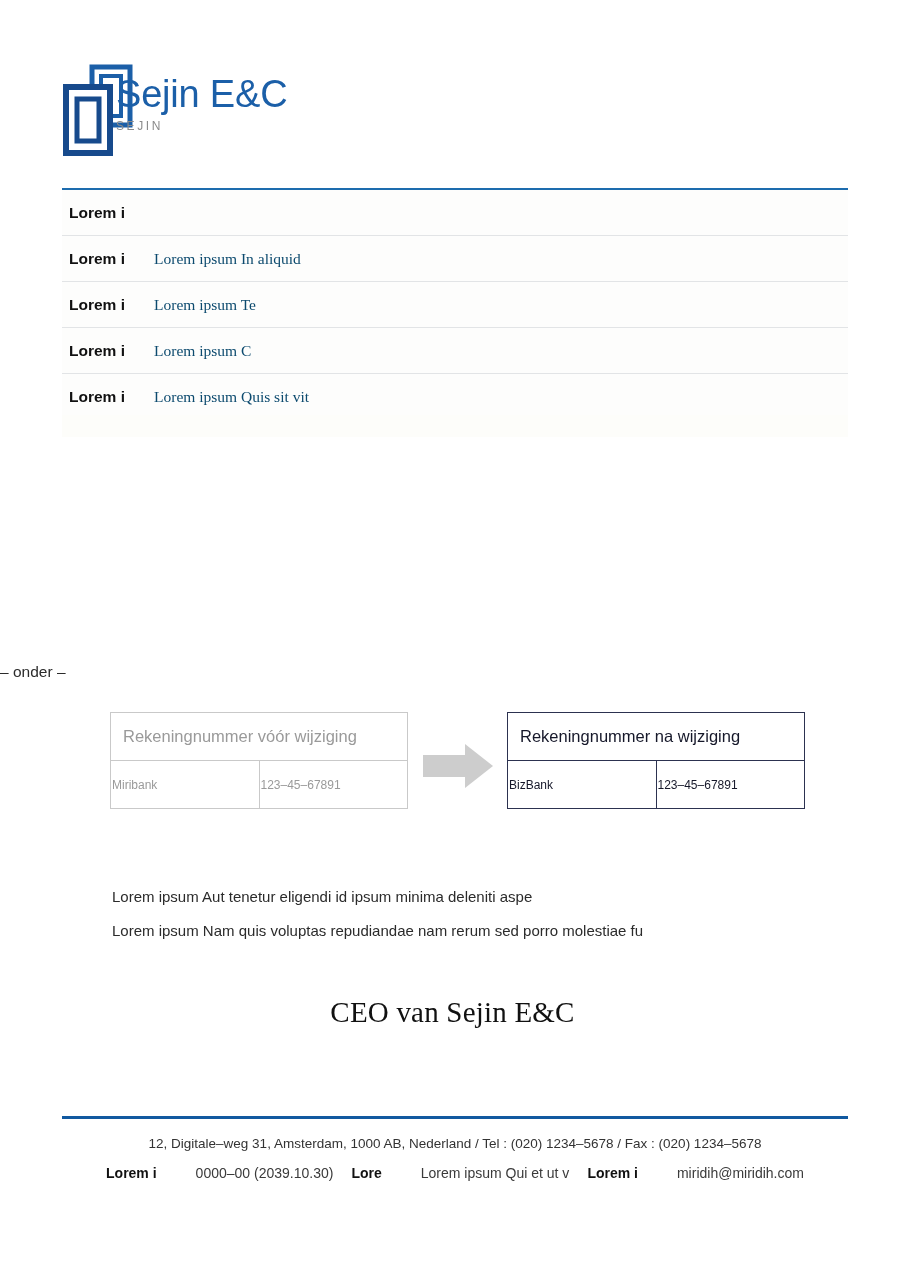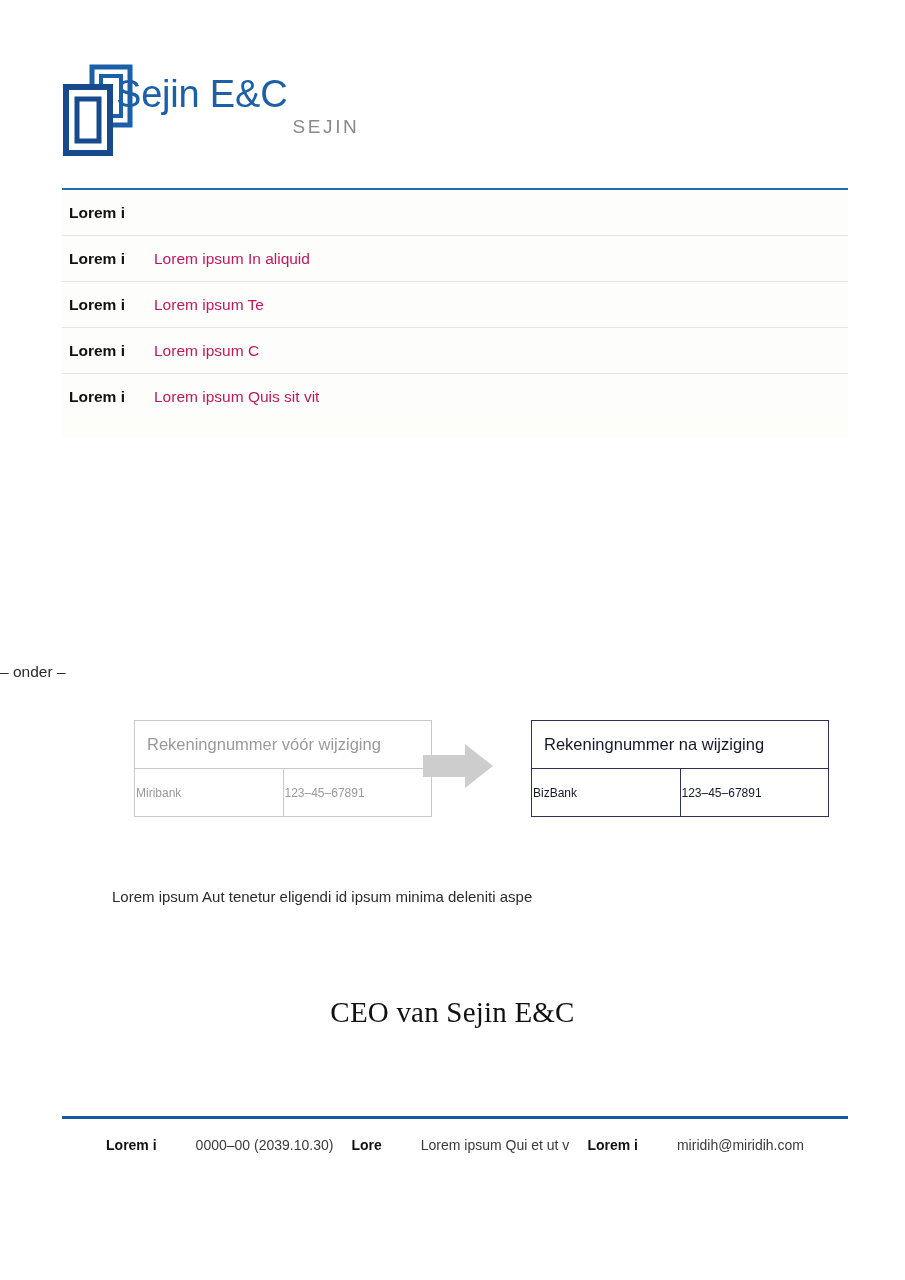--- a/index.html
+++ b/index.html
@@ -48,26 +48,25 @@
   .logo-title {
     font-size: 38px;
     line-height: 44px;
     color: #1B5FA8;
     font-weight: 400;
     letter-spacing: -0.2px;
     white-space: nowrap;
   }
   .logo-sub {
     margin-top: 2px;
-    font-size: 19px;
+    font-size: 12px;
     line-height: 17px;
     color: #8a8a8a;
     letter-spacing: 2.6px;
     font-weight: 400;
-    text-align: center;
   }
 
   
   .info-table {
     position: absolute;
     left: 62px;
     top: 188px;
     width: 786px;
     border-top: 2.5px solid #1d6cae;
     border-bottom: 2px solid #6f9fd0;
@@ -88,22 +87,23 @@
     flex: 0 0 92px;
     padding-left: 7px;
     box-sizing: border-box;
     font-size: 15.5px;
     font-weight: 700;
     color: #111111;
   }
   .info-value {
     flex: 1 1 auto;
     font-size: 15.5px;
-    color: #be185d;
+    color: #0c4a6e;
     font-weight: 400;
+    font-family: Liberation Serif, serif;
   }
   .table-tail {
     position: absolute;
     left: 62px;
     top: 415px;
     width: 786px;
     height: 22px;
     background: #fdfdfa;
   }
 
@@ -136,24 +136,23 @@
   .compare {
     position: absolute;
     left: 108px;
     top: 712px;
     width: 700px;
     height: 100px;
   }
 
   .acct-table {
     position: absolute;
-    top: 8px;
+    top: 0;
     border-collapse: collapse;
     table-layout: fixed;
-    margin-left: 24px;
   }
   .acct-old {
     left: 2px;
     width: 298px;
     border: 1px solid #c9c9c9;
   }
   .acct-new {
     left: 399px;
     width: 298px;
     border: 1.6px solid #2c3250;
@@ -338,26 +337,28 @@
         <td class="bank-cell">BizBank</td>
         <td class="num-cell">123–45–67891</td>
       </tr>
     </tbody>
       </table>
 
   </div>
 
   <div class="notes">
     <div class="note-line">Lorem ipsum Aut tenetur eligendi id ipsum minima deleniti aspe</div>
+    <div class="note-line">Lorem ipsum Nam quis voluptas repudiandae nam rerum sed porro molestiae fu</div>
   </div>
 
   <div class="signature">CEO van Sejin E&amp;C</div>
 
   <div class="footer-rule"></div>
   <div class="footer">
+    <div class="footer-addr">12, Digitale–weg 31, Amsterdam, 1000 AB, Nederland / Tel : (020) 1234–5678 / Fax : (020) 1234–5678</div>
     <div class="footer-meta">
       <span class="fm-label">Lorem i</span>
       <span class="fm-value">0000–00 (2039.10.30)</span>
       <span class="fm-label">Lore</span>
       <span class="fm-value">Lorem ipsum Qui et ut v</span>
       <span class="fm-label">Lorem i</span>
       <span class="fm-value last">miridih@miridih.com</span>
     </div>
   </div>
 

